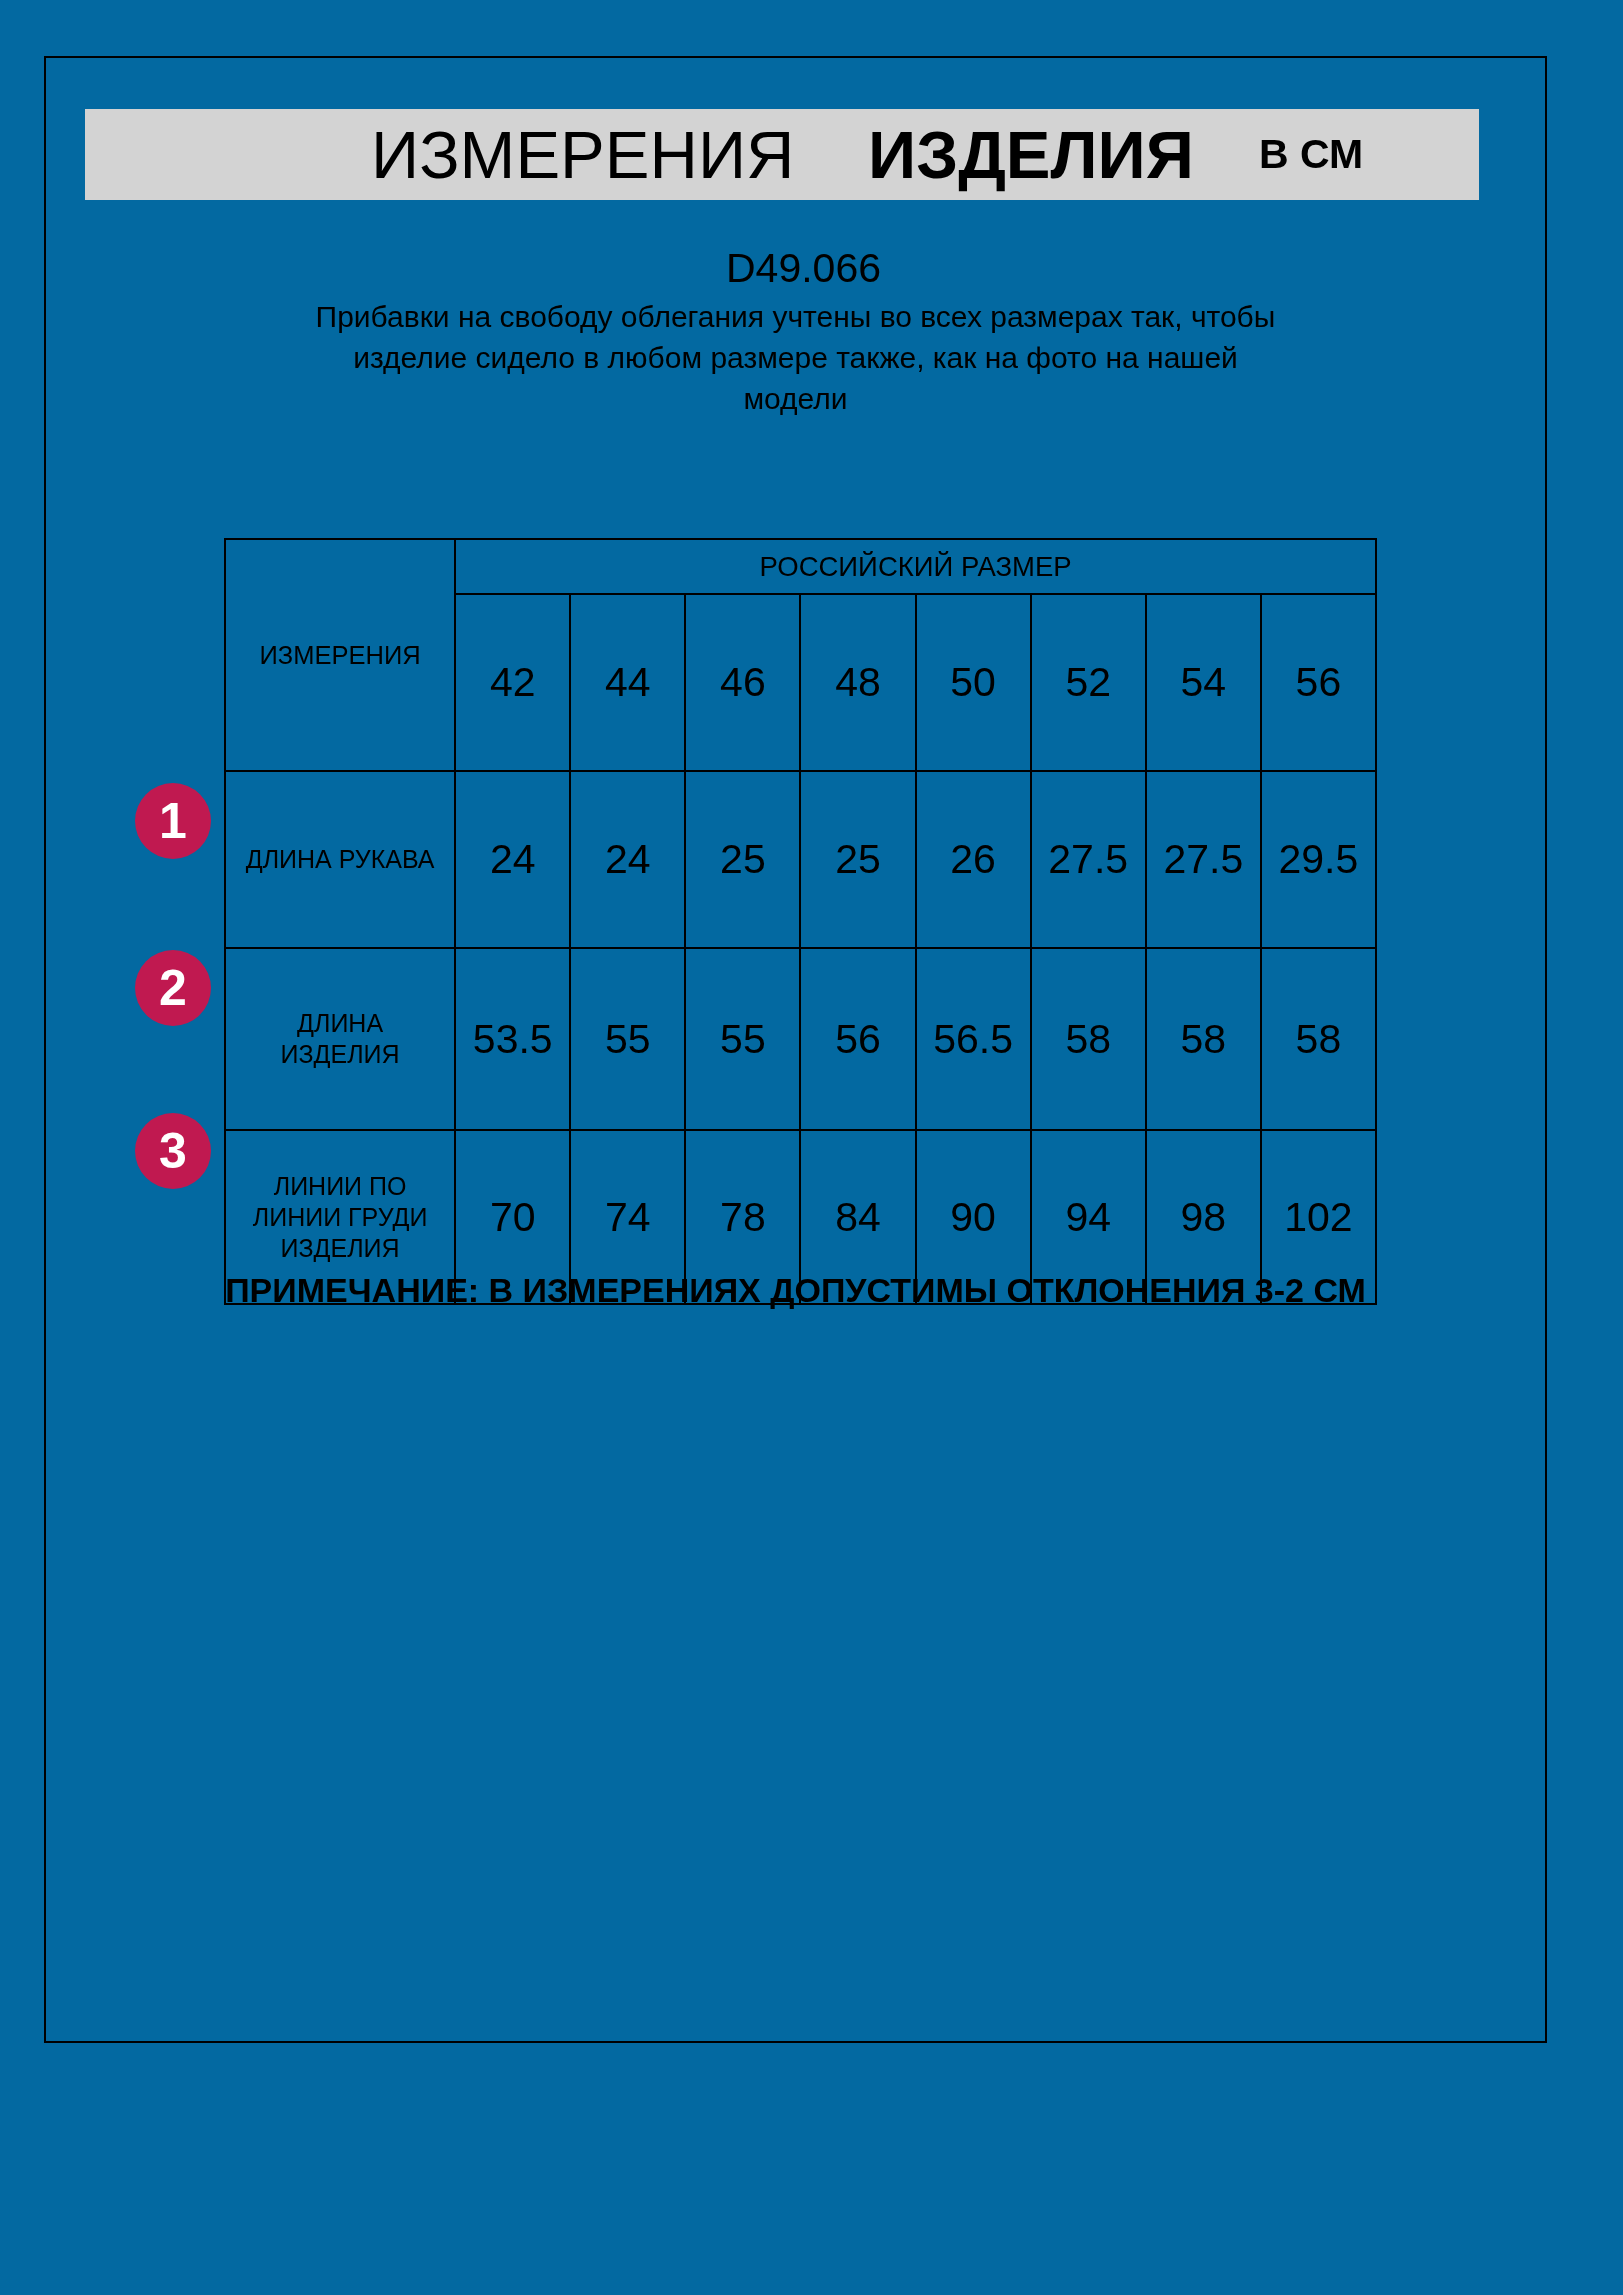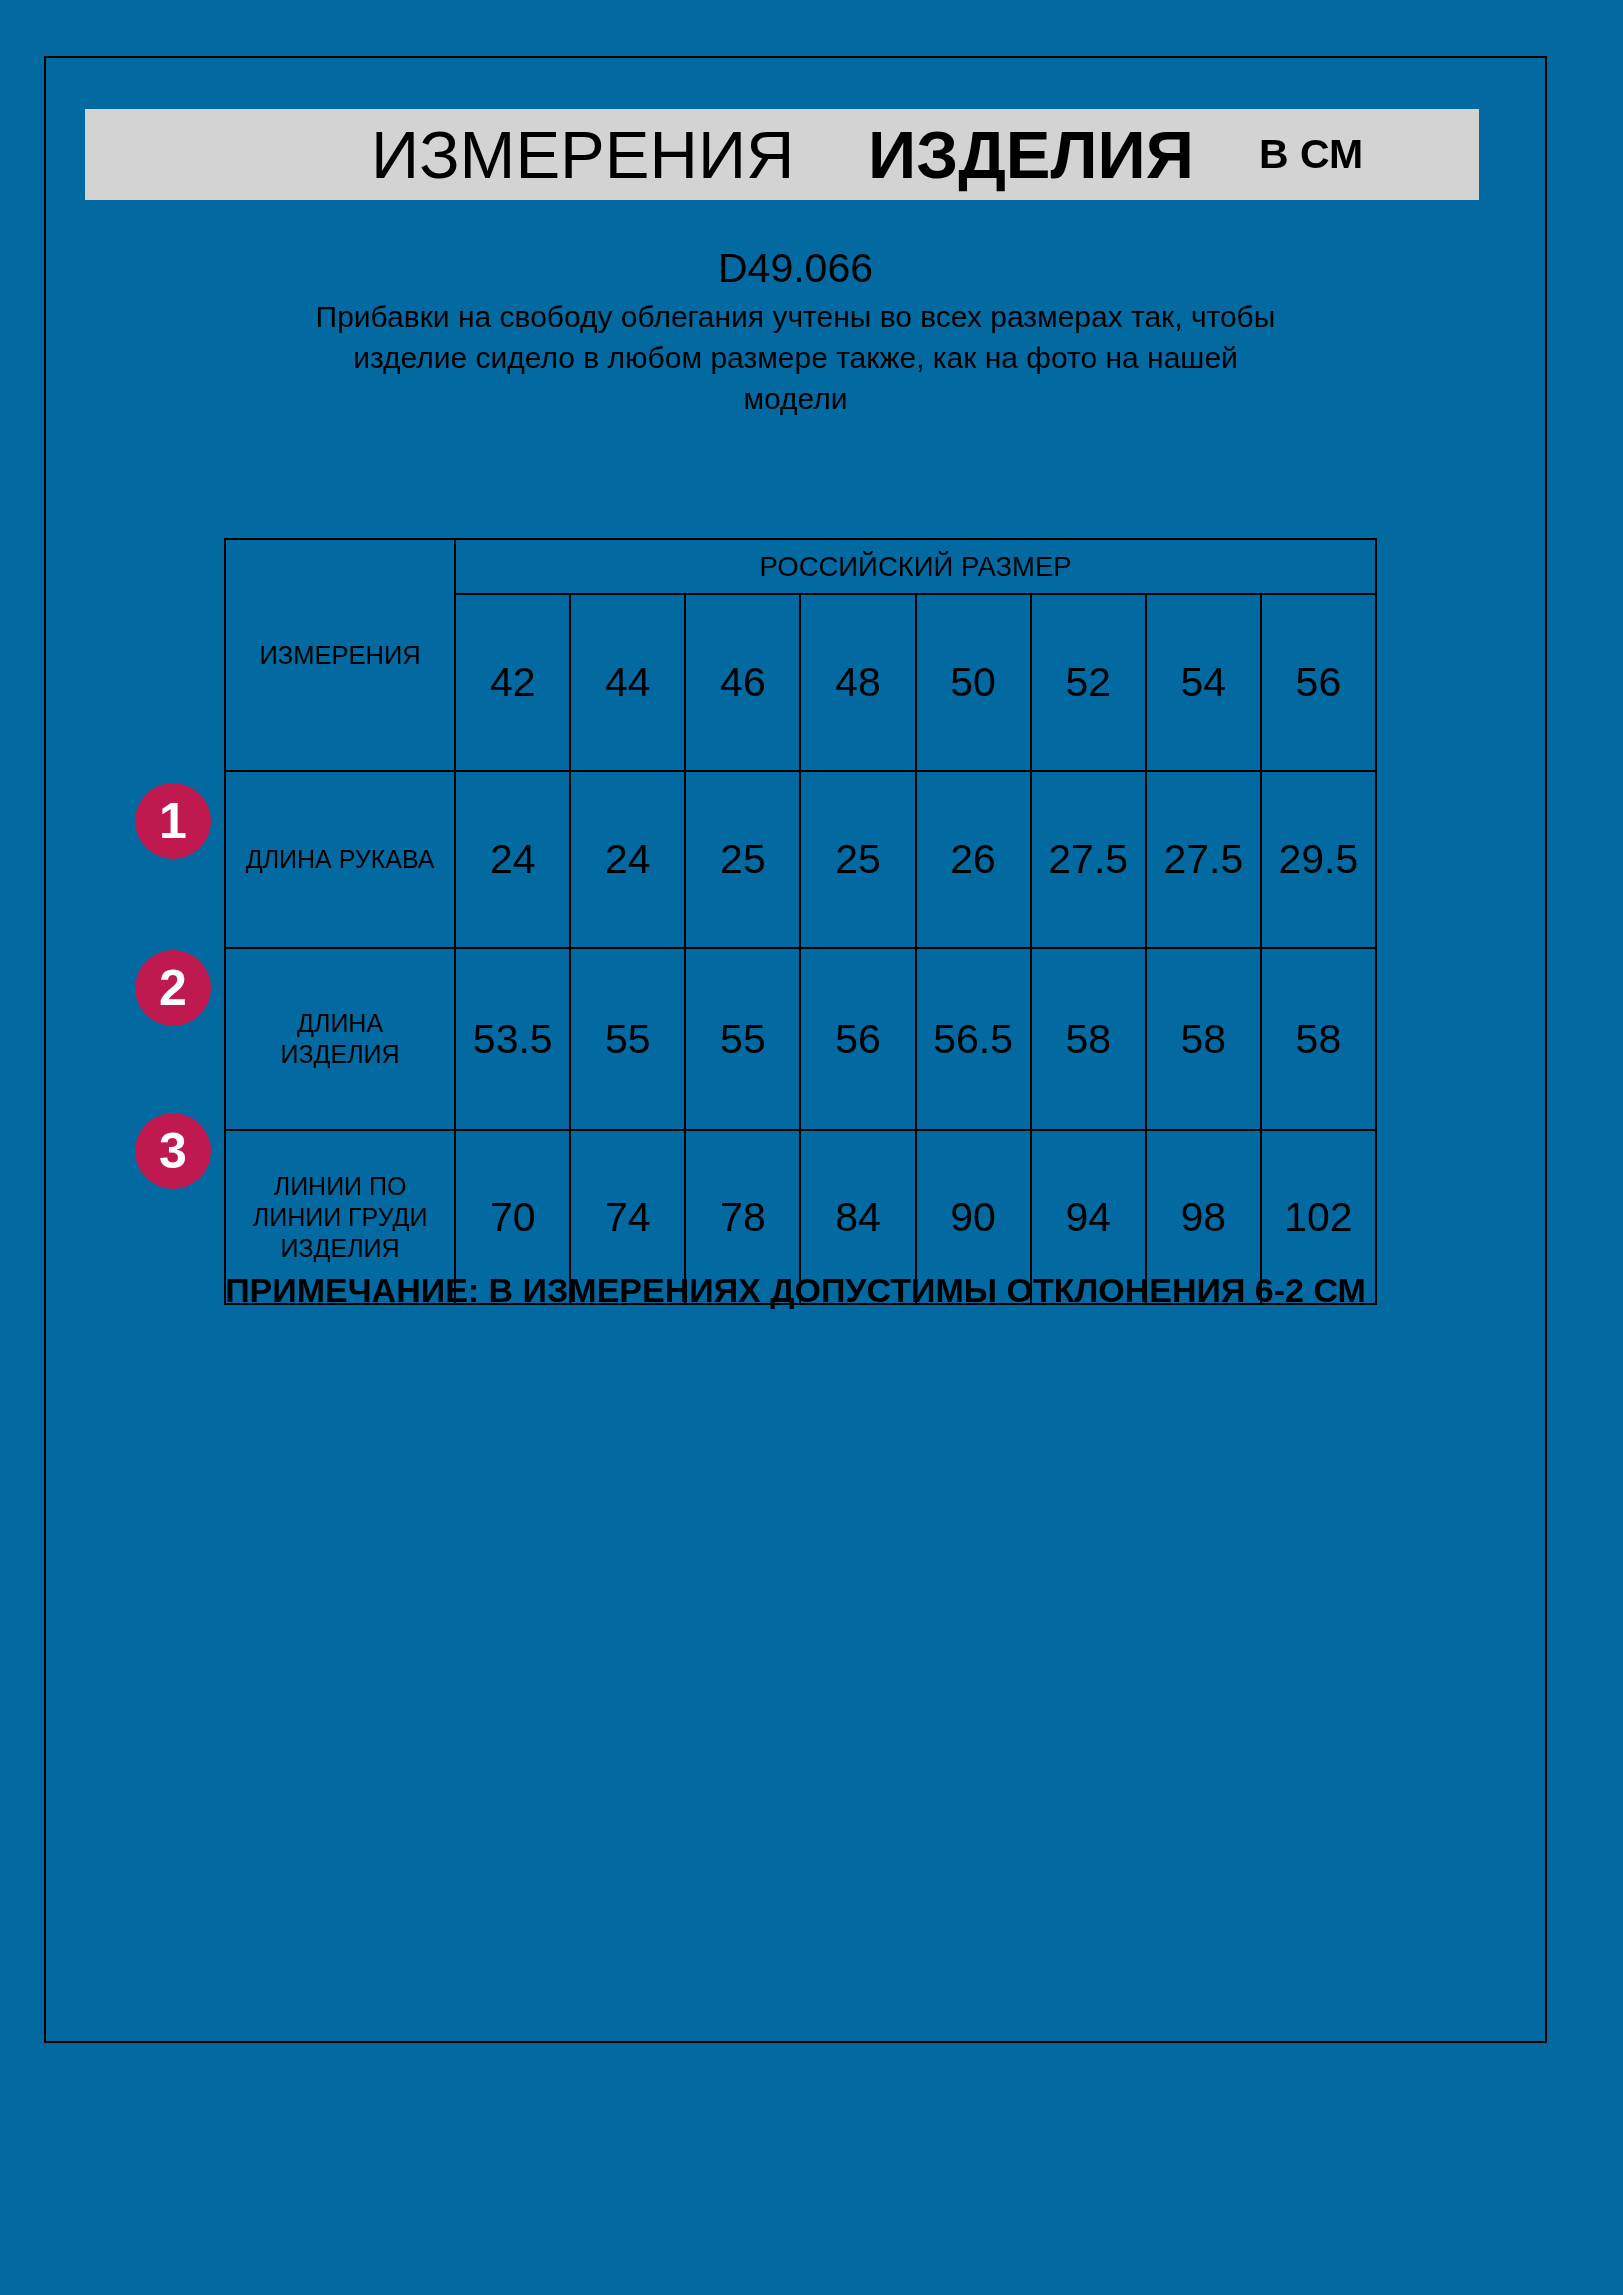--- a/index.html
+++ b/index.html
@@ -60,20 +60,21 @@
     white-space: nowrap;
   }
   .product-code {
     position: absolute;
     left: 44px;
     top: 245px;
     width: 1503px;
     text-align: center;
     font-size: 41px;
     font-weight: 400;
+    padding-left: 8px;
   }
   .description {
     position: absolute;
     left: 44px;
     top: 296px;
     width: 1503px;
     text-align: center;
     font-size: 30px;
     line-height: 41px;
     font-weight: 400;
@@ -235,15 +236,15 @@
         <td class="value-cell">98</td>
         <td class="value-cell">102</td>
       </tr>
     </tbody>
   </table>
 
   <div class="num-circle c1" style="background: rgb(192, 25, 80); color: rgb(255, 255, 255);">1</div>
   <div class="num-circle c2" style="background: rgb(192, 25, 80); color: rgb(255, 255, 255);">2</div>
   <div class="num-circle c3" style="background: rgb(192, 25, 80); color: rgb(255, 255, 255);">3</div>
 
-  <div class="note">ПРИМЕЧАНИЕ: В ИЗМЕРЕНИЯХ ДОПУСТИМЫ ОТКЛОНЕНИЯ 6-2 СМ</div>
+  <div class="note">ПРИМЕЧАНИЕ: В ИЗМЕРЕНИЯХ ДОПУСТИМЫ ОТКЛОНЕНИЯ 3-2 СМ</div>
 </div>
 
 
 </body></html>

